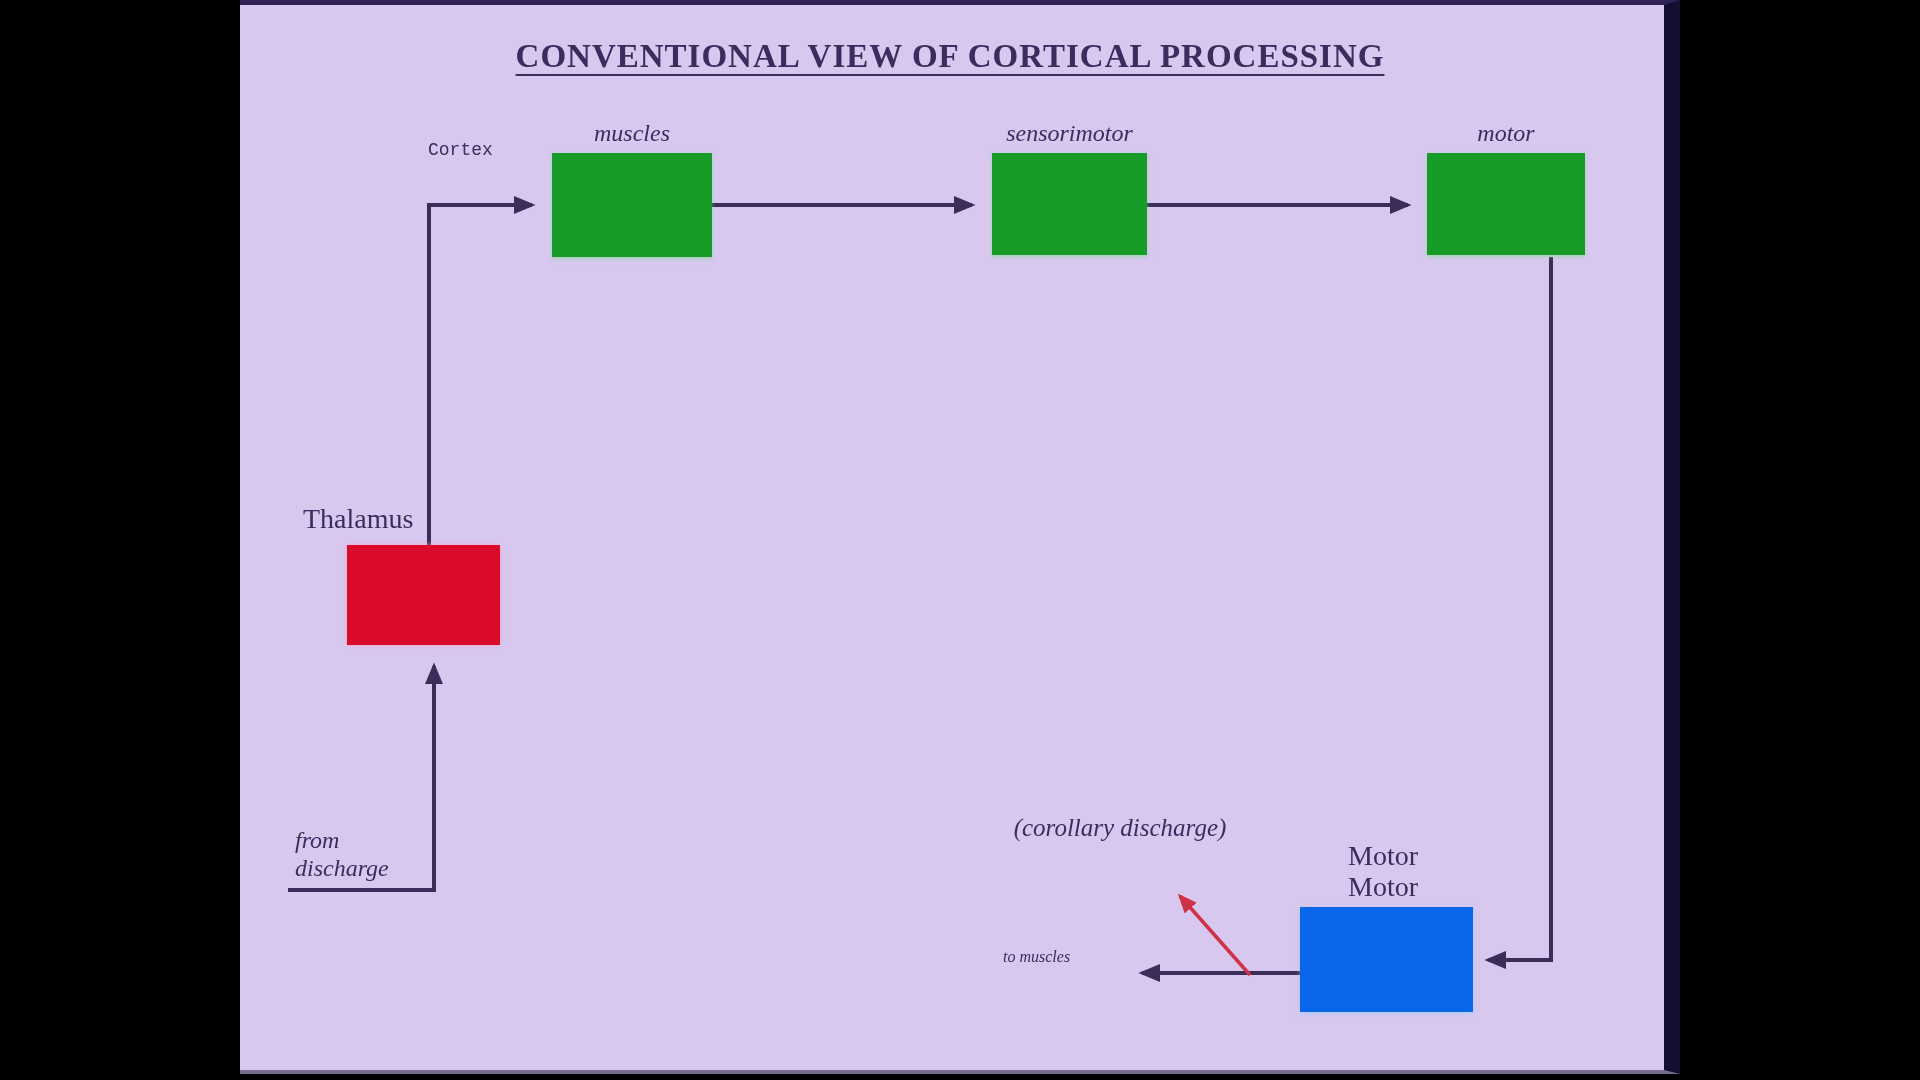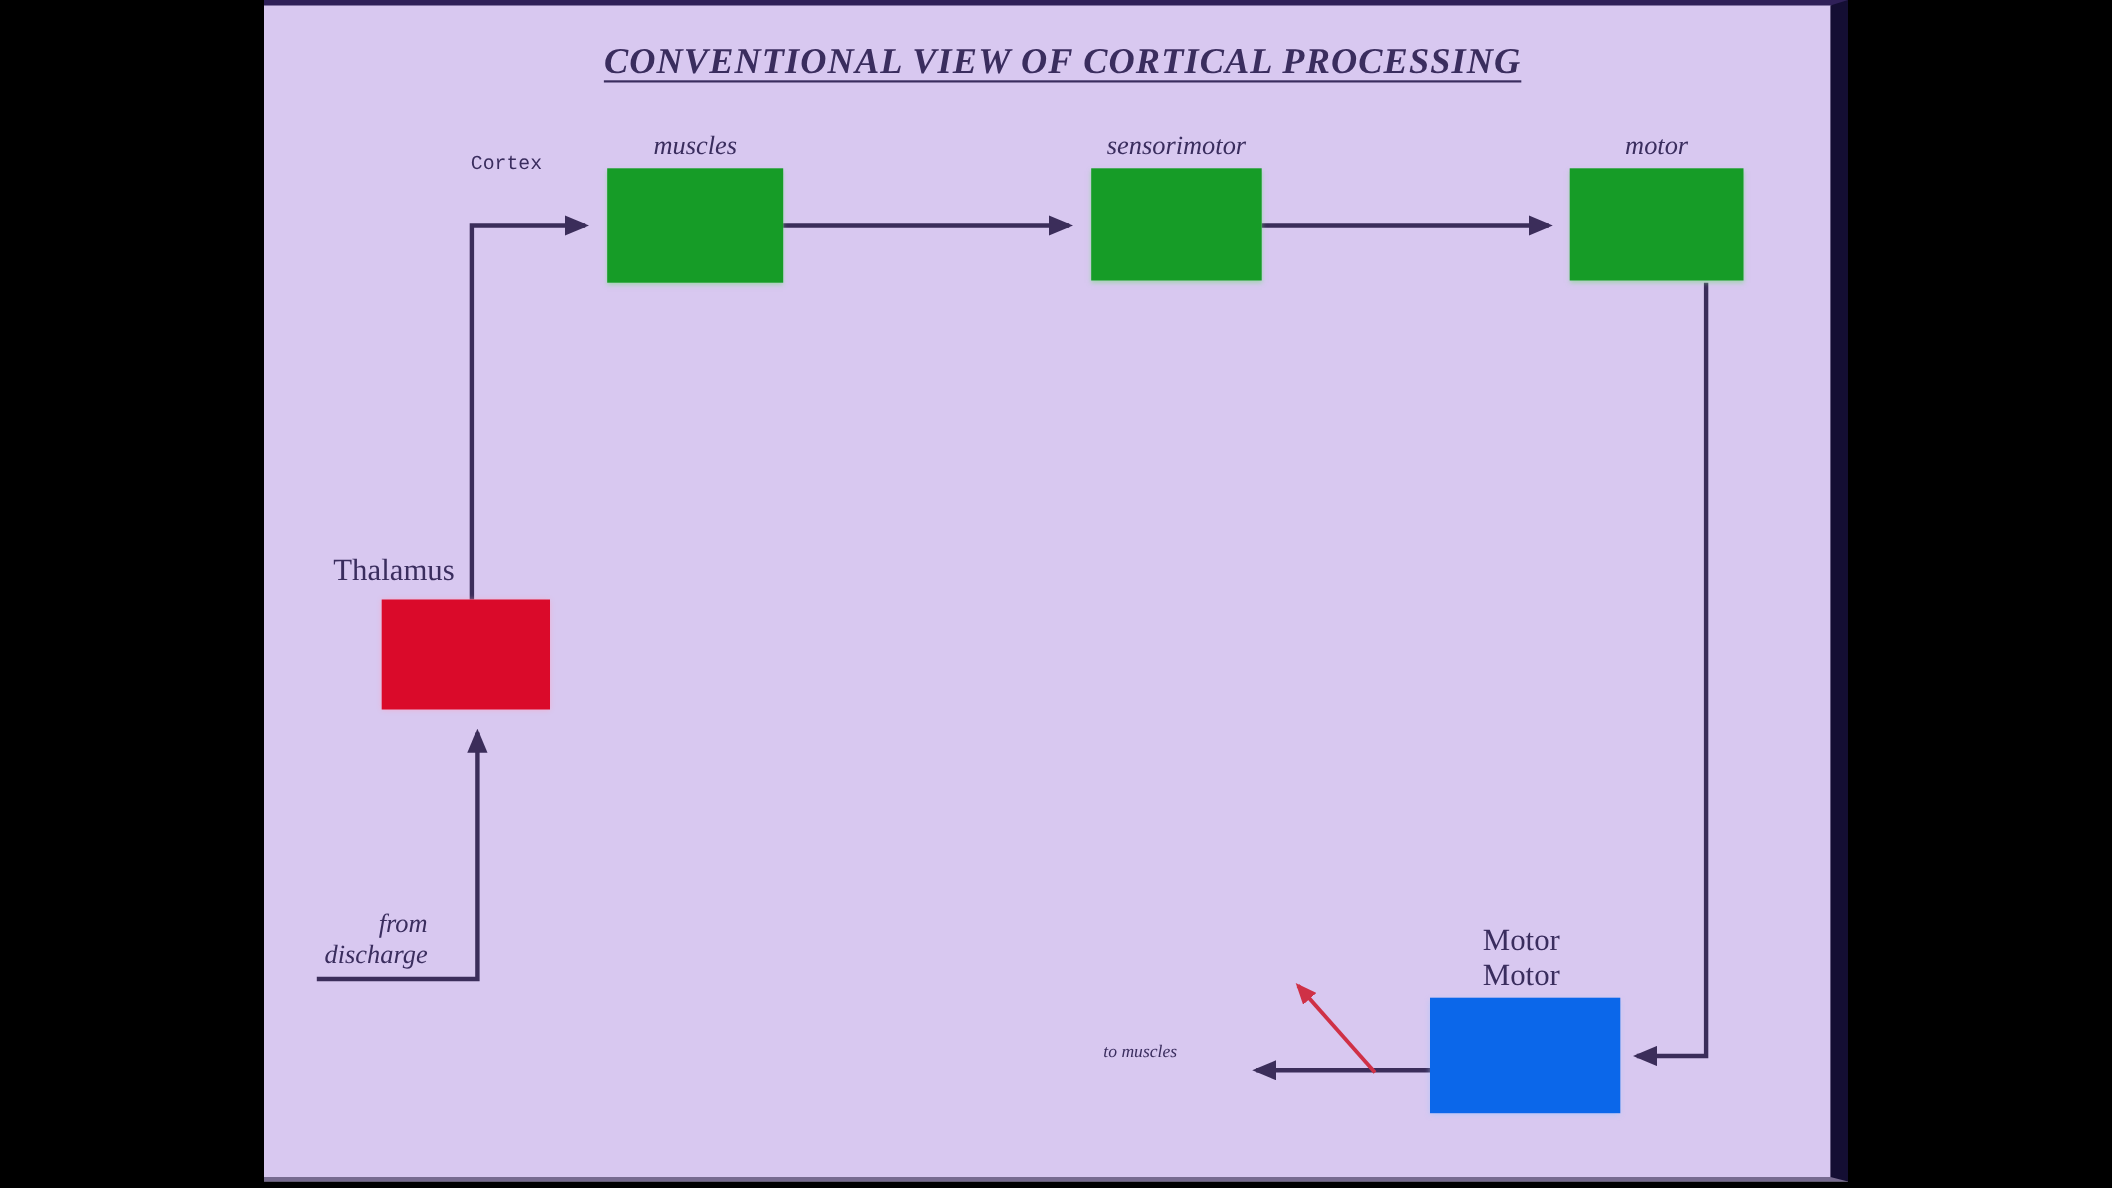--- a/index.html
+++ b/index.html
@@ -24,44 +24,43 @@
     border-top: 5px solid #2f2058;
     border-right: 16px solid #140e33;
     border-bottom: 4px solid #776b90;
   }
   .content {
     position: absolute; left: 0; top: 0; width: 1920px; height: 1080px;
     filter: blur(0.7px);
   }
   .content > div { position: absolute; }
   .title {
-    left: 446px; top: 38px; width: 1040px;
+    left: 430px; top: 38px; width: 1040px;
     text-align: center;
     font-size: 33px; font-weight: 700; letter-spacing: 1px;
     color: var(--text);
-    font-style: italic;
   }
   .title span { text-decoration: underline; text-decoration-thickness: 2px; text-underline-offset: 7px; }
   .box { position: absolute; }
   .box-green { background: var(--green); box-shadow: 0 2px 4px rgba(120,220,130,0.55); }
   .box-red   { background: var(--red);   box-shadow: 0 0 5px rgba(255,160,190,0.8); }
   .box-blue  { background: var(--blue);  box-shadow: 0 2px 5px rgba(150,200,255,0.6); }
   .box-sensory      { left: 552px;  top: 153px; width: 160px; height: 104px; }
   .box-sensorimotor { left: 992px;  top: 153px; width: 155px; height: 102px; }
   .box-motor        { left: 1427px; top: 153px; width: 158px; height: 102px; }
   .box-thalamus     { left: 347px;  top: 545px; width: 153px; height: 100px; }
   .box-motor-output { left: 1300px; top: 907px; width: 173px; height: 105px; }
   .lbl { color: var(--text); }
   .ital { font-style: italic; }
   .lbl-sensory      { left: 552px;  top: 120px; width: 160px; text-align: center; font-size: 24px; }
   .lbl-sensorimotor { left: 962px;  top: 120px; width: 215px; text-align: center; font-size: 24px; }
   .lbl-motor        { left: 1427px; top: 120px; width: 158px; text-align: center; font-size: 24px; }
   .lbl-cortex       { left: 428px;  top: 140px; font-size: 18px; font-family: Liberation Mono, monospace; }
   .lbl-thalamus     { left: 303px;  top: 503px; font-size: 28px; font-family: Liberation Serif, serif; }
-  .lbl-from-periphery { left: 295px; top: 826px; font-size: 24px; line-height: 28px; text-align: right; }
+  .lbl-from-periphery { left: 295px; top: 826px; font-size: 24px; line-height: 28px; }
   .lbl-efference    { left: 940px; top: 812px; width: 360px; text-align: center; font-size: 25px; line-height: 31px; }
   .lbl-motor-output { left: 1348px; top: 840px; font-size: 28px; line-height: 31px; }
   .lbl-to-muscles   { left: 1003px; top: 948px; font-size: 16px; }
   svg.arrows { position: absolute; left: 0; top: 0; }
   .aline { stroke: var(--arrow); stroke-width: 4px; fill: none; }
   .ahead { fill: var(--arrow); }
   .rline { stroke: var(--redarrow); stroke-width: 3.5px; fill: none; }
   .rhead { fill: var(--redarrow); }
 </style>
 </head>
@@ -112,20 +111,21 @@
     <div class="lbl ital lbl-sensorimotor">sensorimotor</div>
     <div class="lbl ital lbl-motor">motor</div>
     <div class="lbl lbl-thalamus">Thalamus</div>
 
     <div class="lbl ital lbl-from-periphery">
       <div>from</div>
       <div>discharge</div>
     </div>
 
     <div class="lbl ital lbl-efference">
+      <div>(corollary discharge)</div>
     </div>
 
     <div class="lbl lbl-motor-output">
       <div>Motor</div>
       <div>Motor</div>
     </div>
 
     <div class="lbl ital lbl-to-muscles">to muscles</div>
 
   </div>

